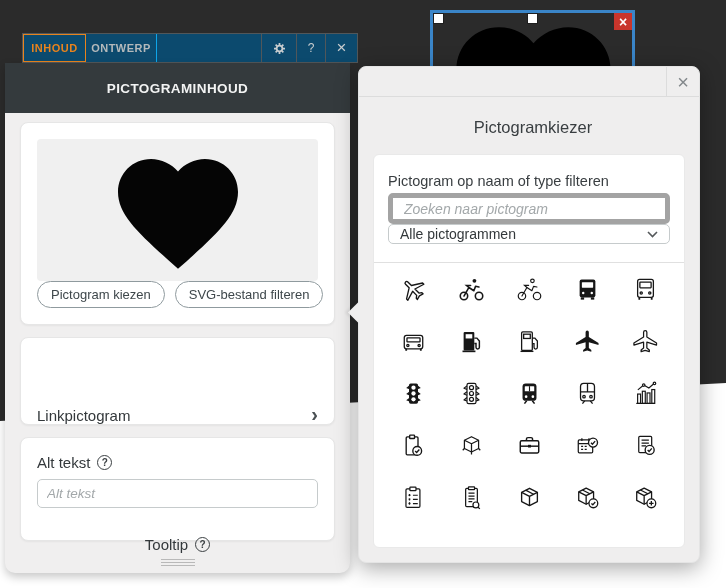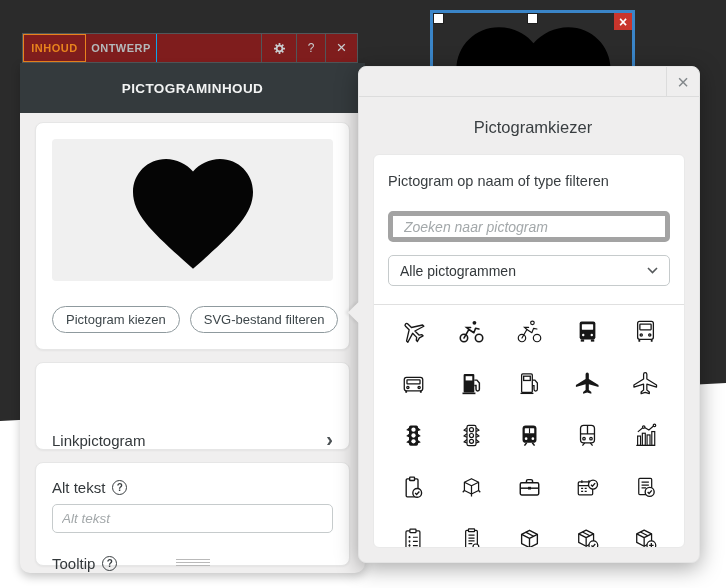--- a/index.html
+++ b/index.html
@@ -19,82 +19,82 @@
   .sel-heart { position:absolute; top:-9px; left:8px; width:185px; height:185px; fill:#000; }
   .handle { position:absolute; width:9px; height:9px; background:#fff;
     box-shadow:0 0 0 1px rgba(0,0,0,.3); }
   .h-tl { left:1px; top:1px; } .h-tc { left:50%; margin-left:-4.5px; top:1px; }
   .sel-delete { position:absolute; right:0; top:0; width:18px; height:17px; background:#c9352c;
     color:#fff; border:none; font-size:14px; line-height:16px; font-weight:bold; padding:0;
     cursor:pointer; font-family:inherit; }
 
   
   .tabbar { position:absolute; left:22px; top:33px; width:336px; height:30px;
-    background:#7f1d1d; border:1px solid #51575a; display:flex; z-index:2; }
+    background:#0c4a6e; border:1px solid #51575a; display:flex; z-index:2; }
   .tab, .tab-btn { display:flex; align-items:center; justify-content:center; cursor:pointer; }
   .tab { font-size:11px; font-weight:bold; letter-spacing:.5px; }
   .tab-inhoud { width:63px; color:#e8831d; outline:1px solid #e8831d; outline-offset:-1px; }
   .tab-ontwerp { width:71px; color:#b4b9bb; border-right:1px solid #0ea5e9; }
   .tab-spacer { flex:1; border-right:1px solid #51575a; }
   .tab-btn { color:#c9cdcf; font-size:13px; }
   .tb-gear { width:35px; border-right:1px solid #51575a; }
   .tb-help { width:29px; border-right:1px solid #51575a; font-size:12px; }
   .tb-close { width:31px; font-size:17px; font-weight:normal; }
 
   
-  .panel { position:absolute; left:20px; top:63px; width:345px; height:510px;
+  .panel { position:absolute; left:5px; top:63px; width:345px; height:510px;
     background:#f0efef; z-index:2; border-radius:0 0 10px 10px;
     box-shadow:0 4px 10px rgba(0,0,0,.22); }
   .panel-header { height:50px; background:#343a3d; color:#f2f3f3; display:flex;
     align-items:center; justify-content:center; font-size:13.5px; font-weight:bold;
     letter-spacing:.4px; }
   .panel-body { padding:9px 15px 0; }
   .card { background:#fff; border-radius:8px; border:1px solid #e6e6e6;
     box-shadow:0 1px 2px rgba(0,0,0,.05); }
   .card-icon { padding:16px; }
   .preview { height:142px; background:#f0f0f0; border-radius:4px; display:flex;
     align-items:center; justify-content:center; }
   .preview svg { width:150px; height:138px; fill:#050505; }
-  .btn-row { display:flex; gap:10px; margin-top:25px;justify-content:space-between; }
+  .btn-row { display:flex; gap:10px; margin-top:0;justify-content:space-between; }
   .pill { border:1px solid #8f9a9e; border-radius:15px; background:#fff; color:#3e474b;
     font-size:13px; padding:5px 13px; cursor:pointer; font-family:inherit; white-space:nowrap; }
   .card-link { margin-top:12px; height:88px; display:flex; align-items:flex-end;
     justify-content:space-between; padding:0 16px; font-size:15px; color:#33383b; }
   .chev { font-size:20px; color:#4a5053; font-weight:bold; line-height:1; }
   .card-meta { margin-top:12px; padding:16px 16px 14px; height:104px; }
   .lbl-row { display:flex; align-items:center; gap:7px; font-size:15px; color:#33383b; }
   .help-circ { width:15px; height:15px; border:1.4px solid #3b4043; border-radius:50%;
     display:inline-flex; align-items:center; justify-content:center; font-size:10px;
     font-weight:bold; color:#3b4043; cursor:pointer; }
   .alt-input { margin-top:8px; width:100%; height:29px; border:1px solid #c6cbcc;
     border-radius:5px; padding:0 9px; font-size:13.5px; color:#333; font-family:inherit; }
   input::placeholder { font-style:italic; color:#a3a8aa; }
-  .tooltip-row { margin-top:22px; }
+  .tooltip-row { margin-top:28px;justify-content:center; }
   .drag-handle { position:absolute; left:50%; transform:translateX(-50%); bottom:5px;
     display:flex; flex-direction:column; gap:2px; cursor:row-resize; padding:2px; }
   .drag-handle i { display:block; width:34px; height:1px; background:#b9b9b9; }
 
   
   .popup { position:absolute; left:358px; top:66px; width:342px; height:497px;
     background:#efeeee; border-radius:8px; box-shadow:0 5px 22px rgba(0,0,0,.35);
     z-index:3; border:1px solid #e4e4e4; }
   .popup-arrow { position:absolute; left:-8px; top:238px; width:15px; height:15px;
     background:#efeeee; transform:rotate(45deg); box-shadow:-2px 2px 3px rgba(0,0,0,.07); }
   .popup-header { height:30px; border-bottom:1px solid #dcdcdc; position:relative; }
   .popup-close { position:absolute; right:0; top:0; width:33px; height:30px; border:none;
     border-left:1px solid #dcdcdc; background:transparent; font-size:20px; color:#83888b;
     cursor:pointer; line-height:28px; padding:0; font-family:inherit; font-weight:normal; }
   .popup-title { text-align:center; margin-top:21px; font-size:16.5px; color:#393e41;padding-left:8px; }
   .picker-card { position:absolute; left:14px; right:14px; top:87px; bottom:14px;
     background:#fff; border-radius:6px; padding:13px 14px 0; overflow:hidden;
     border:1px solid #e9e9e9; }
-  .picker-label { font-size:14.5px; color:#393e41; margin:5px 0 22px; }
+  .picker-label { font-size:14.5px; color:#393e41; margin:5px 0 4px; }
   .picker-search { width:100%; height:31px; border:5px solid #a3a3a3; border-radius:5px;
     padding:0 11px; font-size:14px; color:#333; font-family:inherit; }
-  .picker-select { margin-top:13px; height:31px; border:1px solid #c6cbcc; border-radius:5px;
+  .picker-select { height:20px; border:1px solid #c6cbcc; border-radius:5px;
     background:#fff; display:flex; align-items:center; justify-content:space-between;
     padding:0 11px; font-size:14px; color:#33383b; cursor:pointer; }
   .picker-grid { margin:18px -14px 0; border-top:1px solid #e0e0e0; padding:0 10px;
     display:grid; grid-template-columns:repeat(5,1fr); }
   .cell { height:52px; display:flex; align-items:center; justify-content:center;
     color:#171717; cursor:pointer; }
   .cell svg { width:27px; height:27px; }
   .defs { position:absolute; width:0; height:0; overflow:hidden; }
 </style>
 </head>

